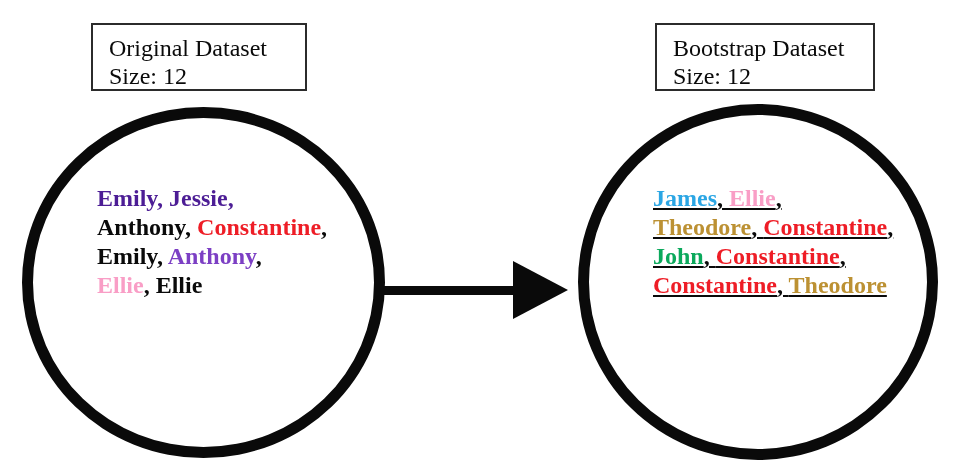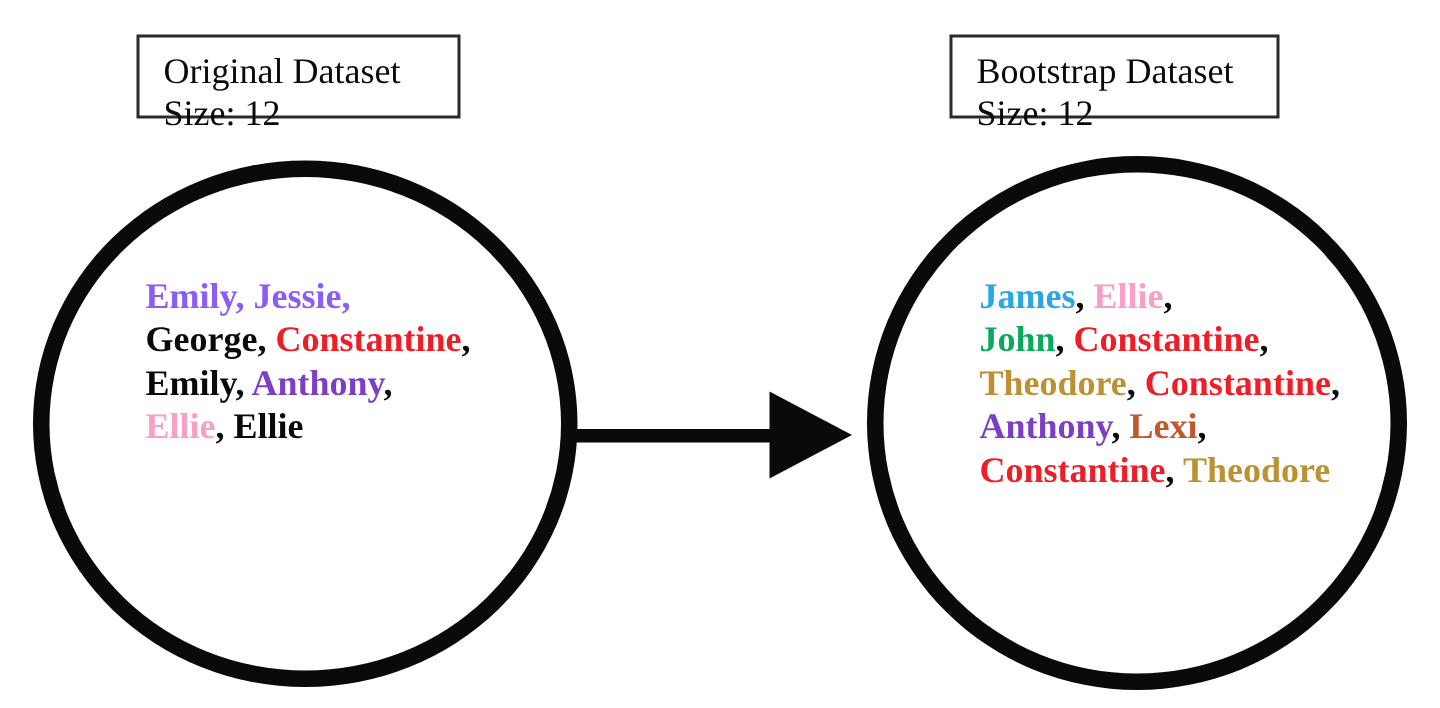--- a/index.html
+++ b/index.html
@@ -11,53 +11,53 @@
     position: relative;
     width: 960px;
     height: 472px;
     background: #ffffff;
     overflow: hidden;
     font-family: "Liberation Serif", "DejaVu Serif", serif;
   }
   .label-box {
     position: absolute;
     top: 23px;
-    height: 56px;
+    height: 68px;
     border: 2px solid #2b2b2b;
     background: #ffffff;
     box-sizing: border-box;
     padding: 9px 10px 0 16px;
     font-size: 24px;
     line-height: 28px;
     color: #0a0a0a;
     white-space: nowrap;
   }
   .label-box.left  { left: 91px;  width: 216px; }
-  .label-box.right { left: 633px; width: 220px; }
+  .label-box.right { left: 655px; width: 220px; }
 
   .dataset-circle {
     position: absolute;
     border: 11px solid #0a0a0a;
     border-radius: 50%;
     background: #ffffff;
     box-sizing: border-box;
   }
   .dataset-circle.left  { left: 22px;  top: 107px; width: 363px; height: 351px; }
   .dataset-circle.right { left: 578px; top: 104px; width: 360px; height: 356px; }
 
   .names {
     position: absolute;
     font-weight: bold;
     font-size: 24px;
     line-height: 29px;
     color: #0a0a0a;
     white-space: nowrap;
   }
   .names.left  { left: 97px;  top: 184px; }
-  .names.right { left: 653px; top: 184px; }
+  .names.right { left: 653px; top: 184px; text-decoration: underline; }
 
   .arrow {
     position: absolute;
     left: 382px;
     top: 261px;
     width: 186px;
     height: 58px;
   }
   .arrow .shaft {
     position: absolute;
@@ -90,30 +90,29 @@
 
   <div class="label-box right">
     <div>Bootstrap Dataset</div>
     <div>Size: 12</div>
   </div>
 
   <div class="dataset-circle left"></div>
   <div class="dataset-circle right"></div>
 
   <div class="names left">
-      <div><span style="color: #8b5cf6;">Emily, Jessie,</span></div>
-      <div><span style="color: rgb(10, 10, 10);">George, </span><span style="color: rgb(238, 29, 38);">Constantine</span><span style="color: rgb(10, 10, 10);">,</span></div>
+      <div><span style="color: #4c1d95;">Emily, Jessie,</span></div>
+      <div><span style="color: rgb(10, 10, 10);">Anthony, </span><span style="color: rgb(238, 29, 38);">Constantine</span><span style="color: rgb(10, 10, 10);">,</span></div>
       <div><span style="color: rgb(10, 10, 10);">Emily, </span><span style="color: rgb(124, 63, 196);">Anthony</span><span style="color: rgb(10, 10, 10);">,</span></div>
       <div><span style="color: rgb(249, 158, 198);">Ellie</span><span style="color: rgb(10, 10, 10);">, Ellie</span></div>
     </div>
   <div class="names right">
       <div><span style="color: rgb(43, 166, 228);">James</span><span style="color: rgb(10, 10, 10);">, </span><span style="color: rgb(249, 158, 198);">Ellie</span><span style="color: rgb(10, 10, 10);">,</span></div>
+      <div><span style="color: rgb(188, 145, 51);">Theodore</span><span style="color: rgb(10, 10, 10);">, </span><span style="color: rgb(238, 29, 38);">Constantine</span><span style="color: rgb(10, 10, 10);">,</span></div>
       <div><span style="color: rgb(11, 169, 92);">John</span><span style="color: rgb(10, 10, 10);">, </span><span style="color: rgb(238, 29, 38);">Constantine</span><span style="color: rgb(10, 10, 10);">,</span></div>
-      <div><span style="color: rgb(188, 145, 51);">Theodore</span><span style="color: rgb(10, 10, 10);">, </span><span style="color: rgb(238, 29, 38);">Constantine</span><span style="color: rgb(10, 10, 10);">,</span></div>
-      <div><span style="color: rgb(124, 63, 196);">Anthony</span><span style="color: rgb(10, 10, 10);">, </span><span style="color: rgb(194, 87, 43);">Lexi</span><span style="color: rgb(10, 10, 10);">,</span></div>
       <div><span style="color: rgb(238, 29, 38);">Constantine</span><span style="color: rgb(10, 10, 10);">, </span><span style="color: rgb(188, 145, 51);">Theodore</span></div>
     </div>
 
   <div class="arrow">
     <div class="shaft"></div>
     <div class="head"></div>
   </div>
 
 </div>
 

